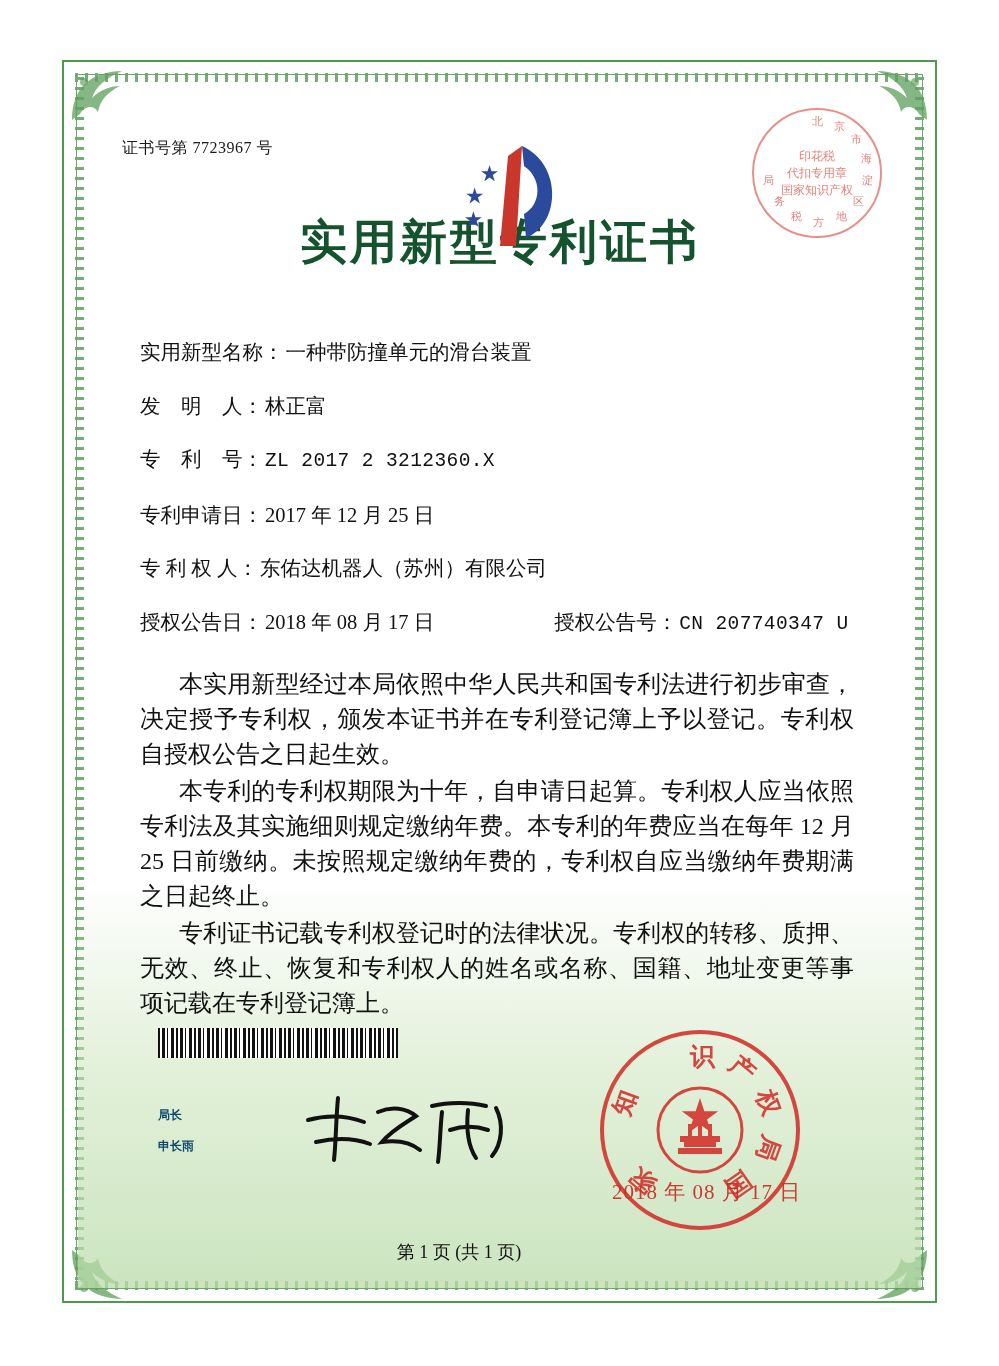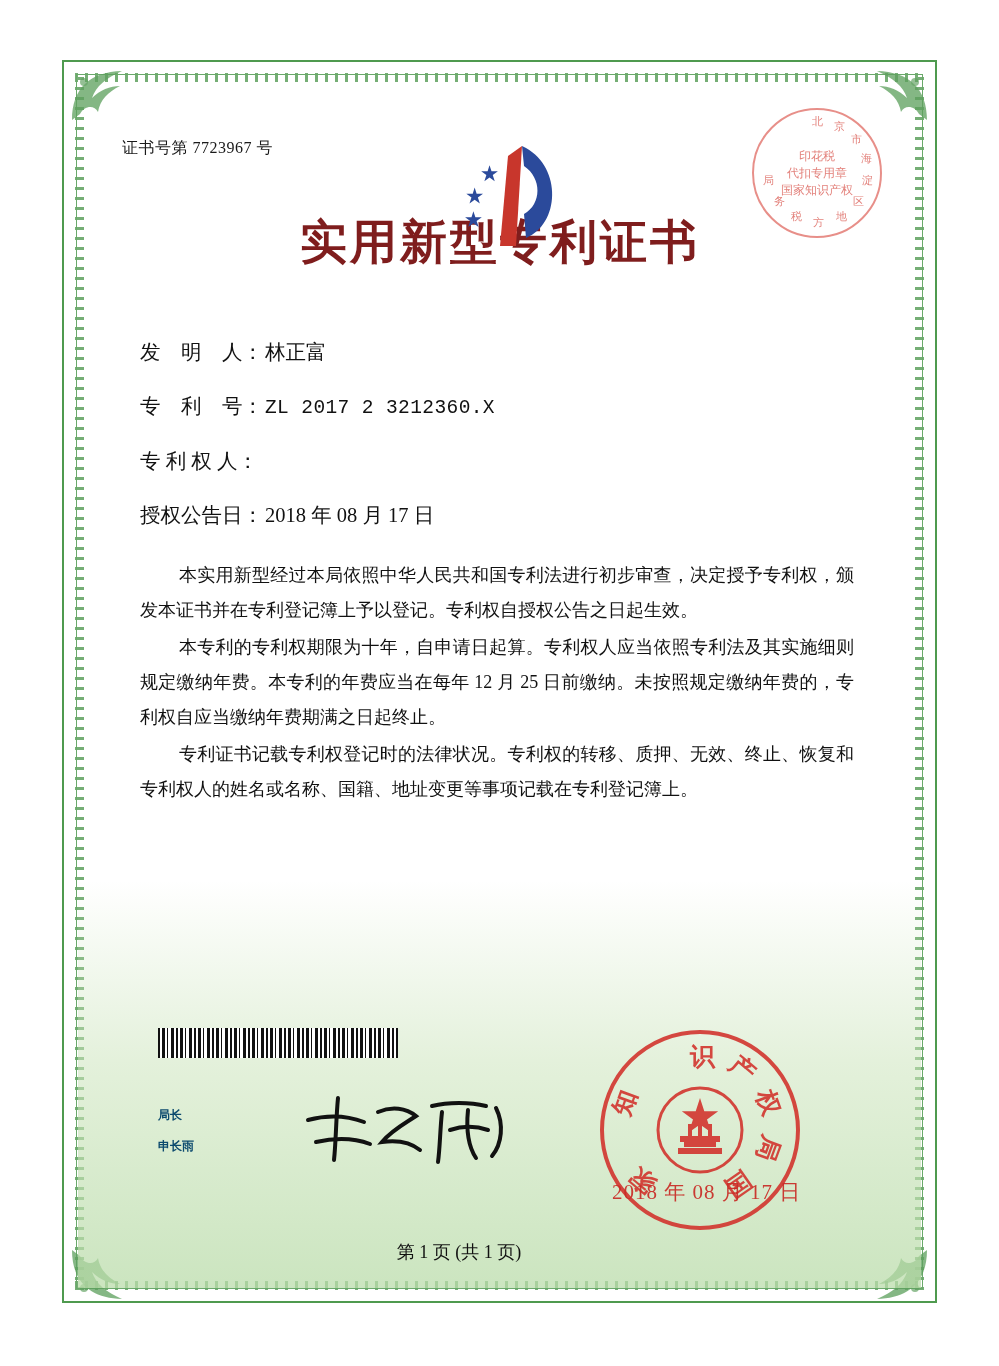--- a/index.html
+++ b/index.html
@@ -94,21 +94,21 @@
     left: 330px;
     top: 42px;
     width: 150px;
     height: 115px;
   }
   .title {
     text-align: center;
     font-size: 47px;
     font-weight: bold;
     letter-spacing: 3px;
-    color: #7f1d1d;
+    color: #14532d;
     margin-top: 52px;
     font-family: "Liberation Serif", "DejaVu Serif", serif;
   }
   .fields {
     margin-top: 68px;
     margin-left: 40px;
     font-size: 20.5px;
     color: #111;
     line-height: 1;
   }
@@ -128,21 +128,21 @@
   .field-row.dual { justify-content: flex-start; text-align: right; }
   .dual .second {
     margin-left: 120px;
     display: flex;
     align-items: baseline;
   }
   .paras {
     margin-top: 16px;
     margin-left: 40px;
     width: 714px;
-    font-size: 18px;
+    font-size: 24px;
     line-height: 35px;
     color: #111;
     text-align: justify;
   }
   .paras p {
     margin: 0 0 2px 0;
     text-indent: 39px;
   }
   
   .barcode {
@@ -314,40 +314,53 @@
         <path d="M54 24 l3.2 9.8 10.3 0 -8.3 6 3.2 9.8 -8.4-6 -8.3 6 3.2-9.8 -8.3-6 10.3 0 z" fill="#2b4a9b" transform="scale(.62) translate(42,20)"></path>
         <path d="M36 44 l3.2 9.8 10.3 0 -8.3 6 3.2 9.8 -8.4-6 -8.3 6 3.2-9.8 -8.3-6 10.3 0 z" fill="#2b4a9b" transform="scale(.62) translate(36,36)"></path>
         <path d="M30 70 l3.2 9.8 10.3 0 -8.3 6 3.2 9.8 -8.4-6 -8.3 6 3.2-9.8 -8.3-6 10.3 0 z" fill="#2b4a9b" transform="scale(.62) translate(40,48)"></path>
       </svg>
     </div>
 
     <div class="title">实用新型专利证书</div>
 
     <div class="fields">
 
+      <div class="field-row">
+        <span class="field-label">实用新型名称：</span>
+        <span class="field-value">一种带防撞单元的滑台装置</span>
+      </div>
 
       <div class="field-row">
         <span class="field-label">发　明　人：</span>
         <span class="field-value">林正富</span>
       </div>
 
       <div class="field-row">
         <span class="field-label">专　利　号：</span>
         <span class="field-value mono">ZL 2017 2 3212360.X</span>
       </div>
 
+      <div class="field-row">
+        <span class="field-label">专利申请日：</span>
+        <span class="field-value">2017 年 12 月 25 日</span>
+      </div>
 
       <div class="field-row">
         <span class="field-label">专 利 权 人：</span>
+        <span class="field-value">东佑达机器人（苏州）有限公司</span>
       </div>
 
 
       <div class="field-row dual">
         <span class="field-label">授权公告日：</span>
         <span class="field-value">2018 年 08 月 17 日</span>
+        <span class="second">
+          <span class="field-label">授权公告号：</span>
+          <span class="field-value mono">CN 207740347 U</span>
+        </span>
       </div>
 
     </div>
 
     <div class="paras">
       <p>本实用新型经过本局依照中华人民共和国专利法进行初步审查，决定授予专利权，颁发本证书并在专利登记簿上予以登记。专利权自授权公告之日起生效。</p>
       <p>本专利的专利权期限为十年，自申请日起算。专利权人应当依照专利法及其实施细则规定缴纳年费。本专利的年费应当在每年 12 月 25 日前缴纳。未按照规定缴纳年费的，专利权自应当缴纳年费期满之日起终止。</p>
       <p>专利证书记载专利权登记时的法律状况。专利权的转移、质押、无效、终止、恢复和专利权人的姓名或名称、国籍、地址变更等事项记载在专利登记簿上。</p>
     </div>
 

